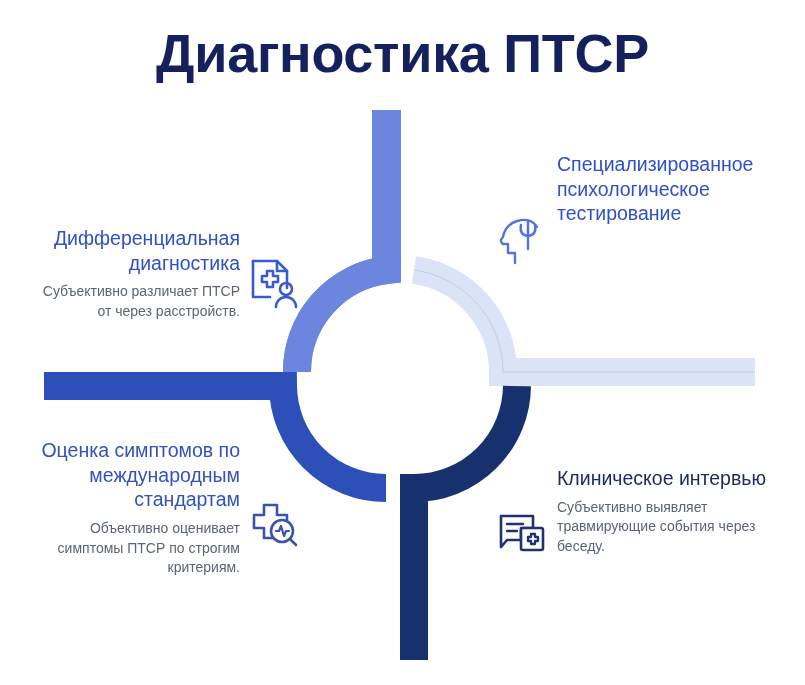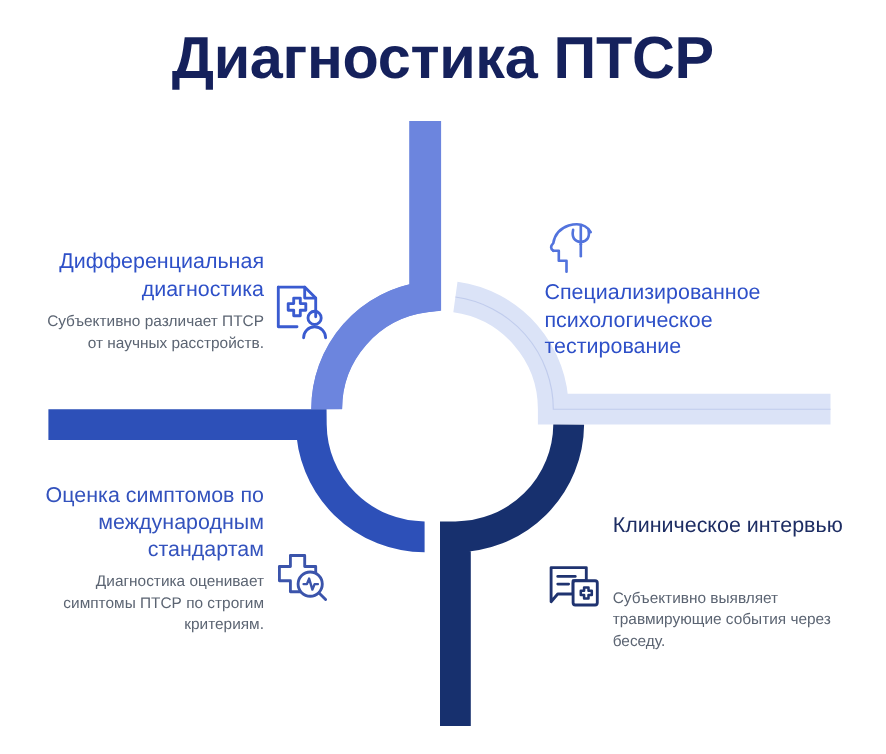--- a/index.html
+++ b/index.html
@@ -84,24 +84,23 @@
   #quad-differential .q-text {
     width: 202px;
     text-align: right;
     align-items: flex-end;
   }
   #quad-differential .q-heading { color: #2e50c8; }
   #quad-differential .q-icon { margin: 30px 0 0 6px; }
 
   
   #quad-testing {
-    top: 136px;
+    top: 152px;
     left: 495px;
     width: 290px;
-    flex-direction: column;
   }
   #quad-testing .q-icon { margin: 62px 6px 0 0; }
   #quad-testing .q-text {
     width: 220px;
     text-align: left;
   }
   #quad-testing .q-heading { color: #2e50c8; }
 
   
   #quad-standards {
@@ -120,21 +119,20 @@
   
   #quad-interview {
     top: 466px;
     left: 495px;
     width: 290px;
   }
   #quad-interview .q-icon { margin: 40px 6px 0 0; }
   #quad-interview .q-text {
     width: 220px;
     text-align: left;
-    gap: 36px;
   }
   #quad-interview .q-heading { color: #1d2d63; }
 </style>
 </head>
 <body>
 
 <div id="infographic">
 
   <div class="page-title">Диагностика ПТСР</div>
 
@@ -155,21 +153,21 @@
     </g>
 
     <g>
       <path d="M 517 386 A 103 103 0 0 1 414 488 L 414 660" fill="none" stroke="#17306e" stroke-width="28" stroke-linecap="butt"></path>
     </g>
   </svg>
 
   <div class="quadrant" id="quad-differential">
     <div class="q-text">
       <div class="q-heading">Дифференциальная диагностика</div>
-      <div class="q-body">Субъективно различает ПТСР от научных расстройств.</div>
+      <div class="q-body">Субъективно различает ПТСР от через расстройств.</div>
     </div>
     <svg class="q-icon" viewBox="0 0 56 56">
       <path d="M7 5 h24 l10 10 v17" fill="none" stroke="#3a5bd0" stroke-width="2.6" stroke-linecap="round" stroke-linejoin="round"></path>
       <path d="M7 5 v36 h17" fill="none" stroke="#3a5bd0" stroke-width="2.6" stroke-linecap="round" stroke-linejoin="round"></path>
       <path d="M31 5 v10 h10" fill="none" stroke="#3a5bd0" stroke-width="2.6" stroke-linecap="round" stroke-linejoin="round"></path>
       <path d="M16 20 h5 v-5 h6 v5 h5 v6 h-5 v5 h-6 v-5 h-5 z" fill="none" stroke="#3a5bd0" stroke-width="2.6" stroke-linejoin="round"></path>
       <circle cx="40" cy="33" r="6" fill="none" stroke="#3a5bd0" stroke-width="2.6"></circle>
       <path d="M30 51 a10 10 0 0 1 20 0" fill="none" stroke="#3a5bd0" stroke-width="2.6" stroke-linecap="round"></path>
     </svg>
   </div>
@@ -183,21 +181,21 @@
       <path d="M33 24 v11" fill="none" stroke="#5273dd" stroke-width="2.4" stroke-linecap="round"></path>
     </svg>
     <div class="q-text">
       <div class="q-heading">Специализированное психологическое тестирование</div>
     </div>
   </div>
 
   <div class="quadrant" id="quad-standards">
     <div class="q-text">
       <div class="q-heading">Оценка симптомов по международным стандартам</div>
-      <div class="q-body">Диагностика оценивает симптомы ПТСР по строгим критериям.</div>
+      <div class="q-body">Объективно оценивает симптомы ПТСР по строгим критериям.</div>
     </div>
     <svg class="q-icon" viewBox="0 0 56 56">
       <path d="M8 19 h10 v-10 h13 v10 h10 v13 h-10 v10 h-13 v-10 h-10 z" fill="none" stroke="#3b54ab" stroke-width="2.6" stroke-linejoin="round"></path>
       <circle cx="36" cy="35" r="11" fill="#ffffff" stroke="#3b54ab" stroke-width="2.6"></circle>
       <path d="M30 35 h3 l2 -5 l3 10 l2 -5 h3" fill="none" stroke="#3b54ab" stroke-width="2.2" stroke-linecap="round" stroke-linejoin="round"></path>
       <path d="M44 43 l6 6" fill="none" stroke="#3b54ab" stroke-width="2.6" stroke-linecap="round"></path>
     </svg>
   </div>
 
   <div class="quadrant" id="quad-interview">

